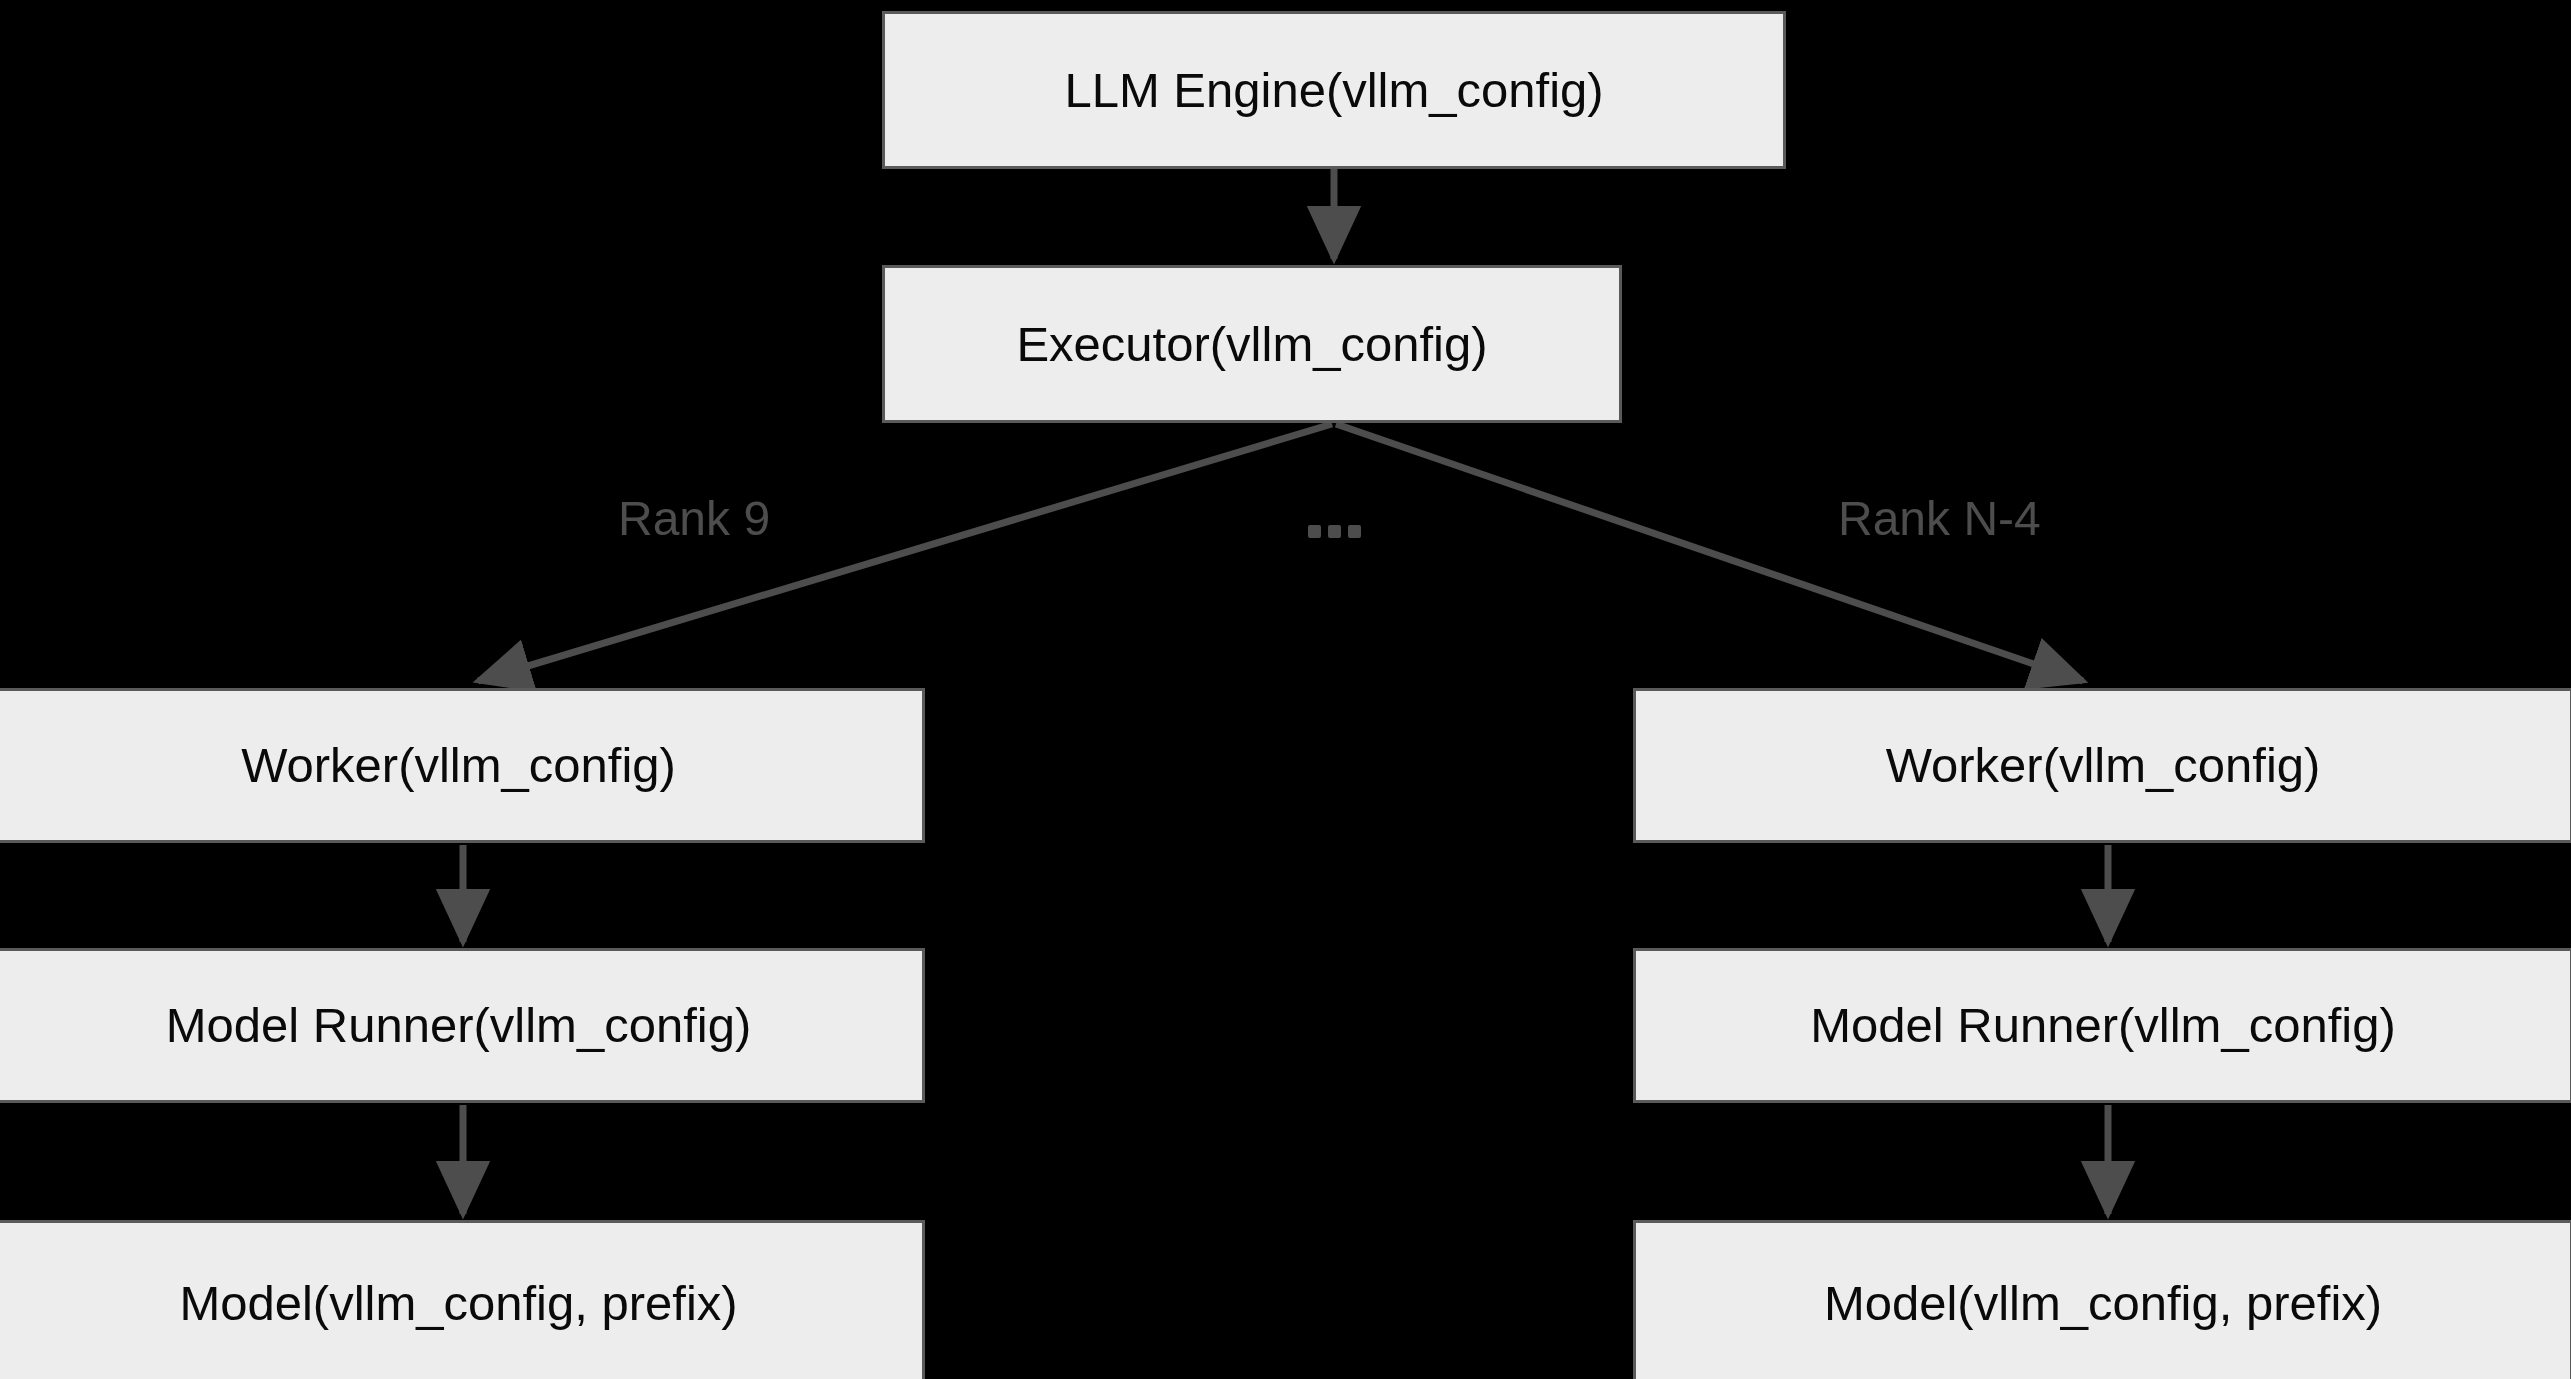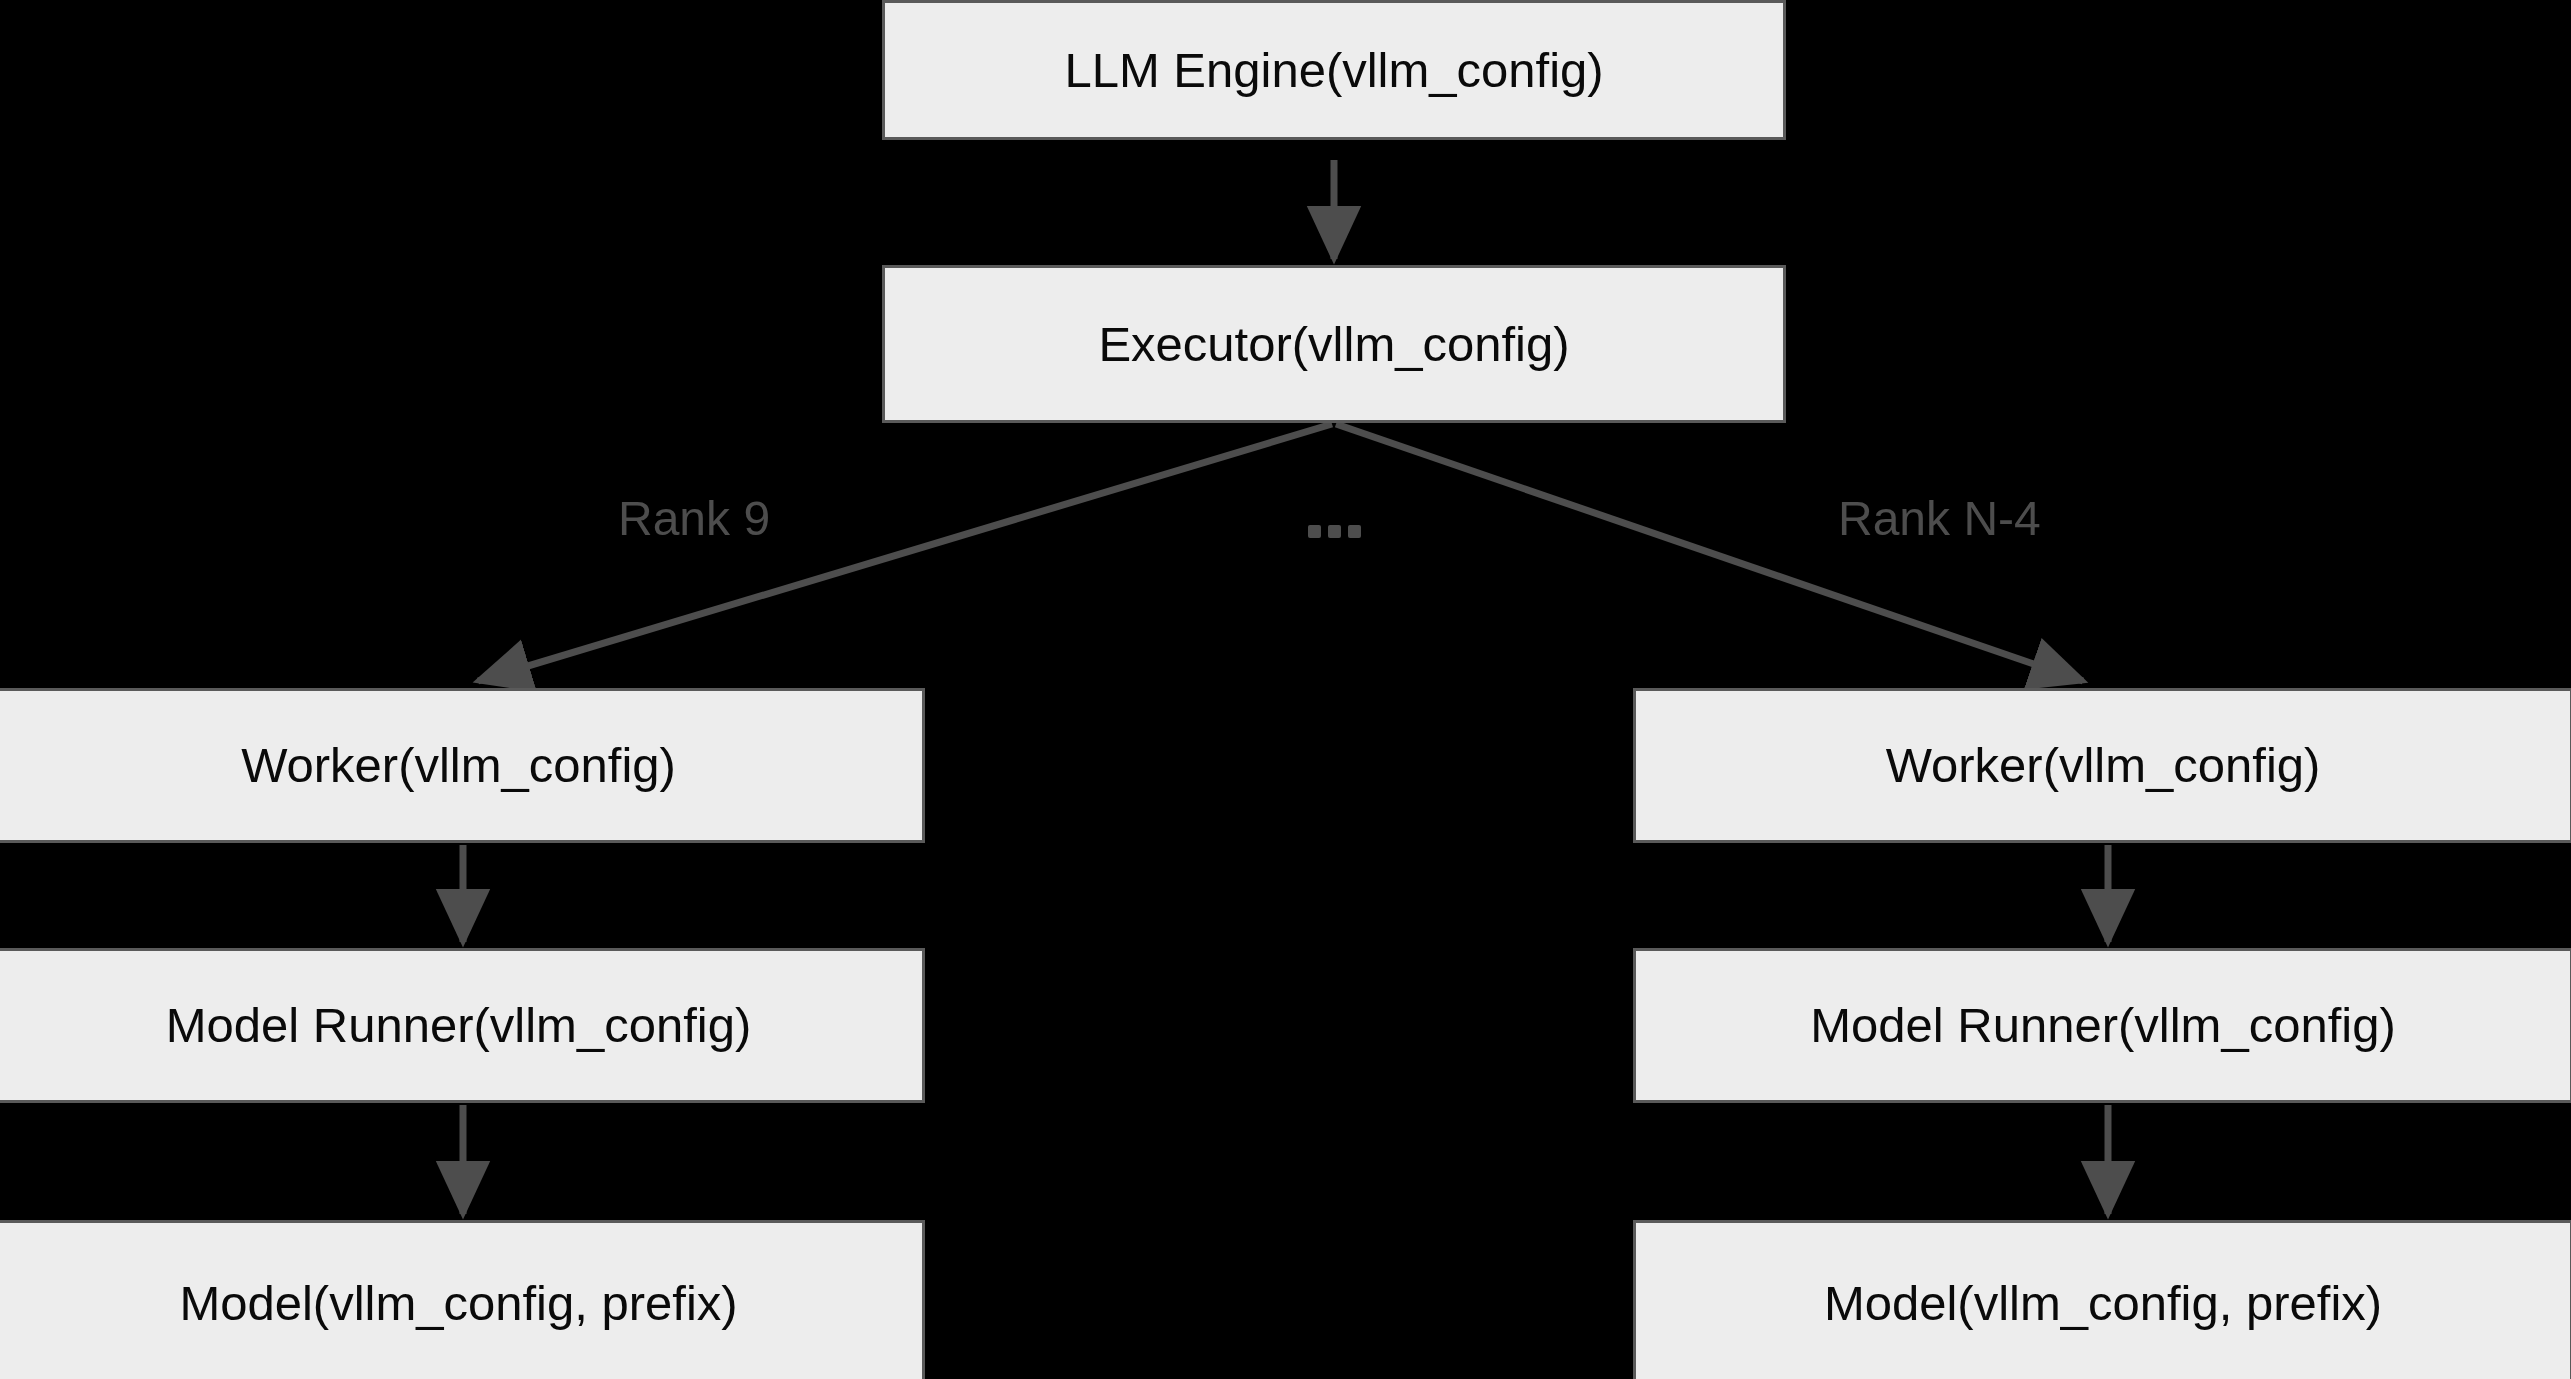--- a/index.html
+++ b/index.html
@@ -56,22 +56,22 @@
   }
   svg.edges {
     position: absolute;
     left: 0;
     top: 0;
     width: 2571px;
     height: 1379px;
     pointer-events: none;
   }
   
-  #n-llm-engine      { left: 882px;  top: 0px;    width: 904px; height: 140px; align-items: center; }
-  #n-executor        { left: 882px;  top: 265px;  width: 904px; height: 158px; }
+  #n-llm-engine      { left: 882px;  top: 11px;    width: 904px; height: 158px; align-items: center; }
+  #n-executor        { left: 882px;  top: 265px;  width: 740px; height: 158px; }
   #n-worker-0        { left: -8px;   top: 688px;  width: 933px; height: 155px; }
   #n-model-runner-0  { left: -8px;   top: 948px;  width: 933px; height: 155px; }
   #n-model-0         { left: -8px;   top: 1220px; width: 933px; height: 167px; }
   #n-worker-n        { left: 1633px; top: 688px;  width: 940px; height: 155px; }
   #n-model-runner-n  { left: 1633px; top: 948px;  width: 940px; height: 155px; }
   #n-model-n         { left: 1633px; top: 1220px; width: 940px; height: 167px; }
   
   #lbl-rank-0  { left: 618px;  top: 495px; }
   #lbl-rank-n  { left: 1838px; top: 495px; }
   #lbl-dots    { left: 1308px; top: 525px; }

